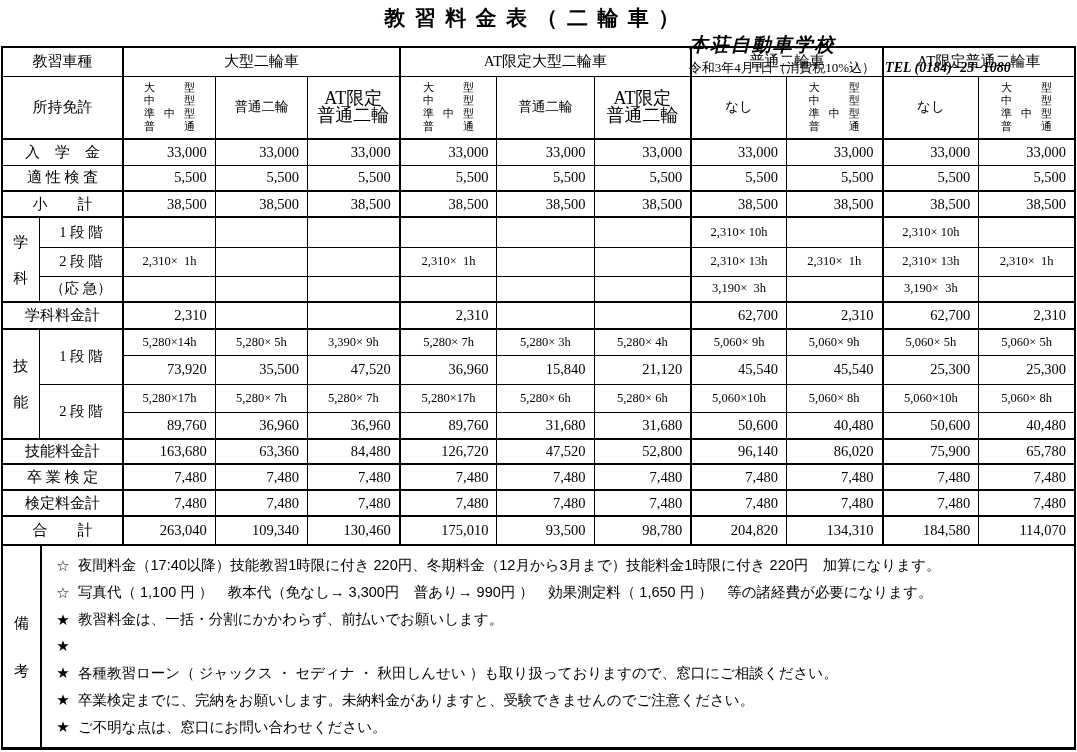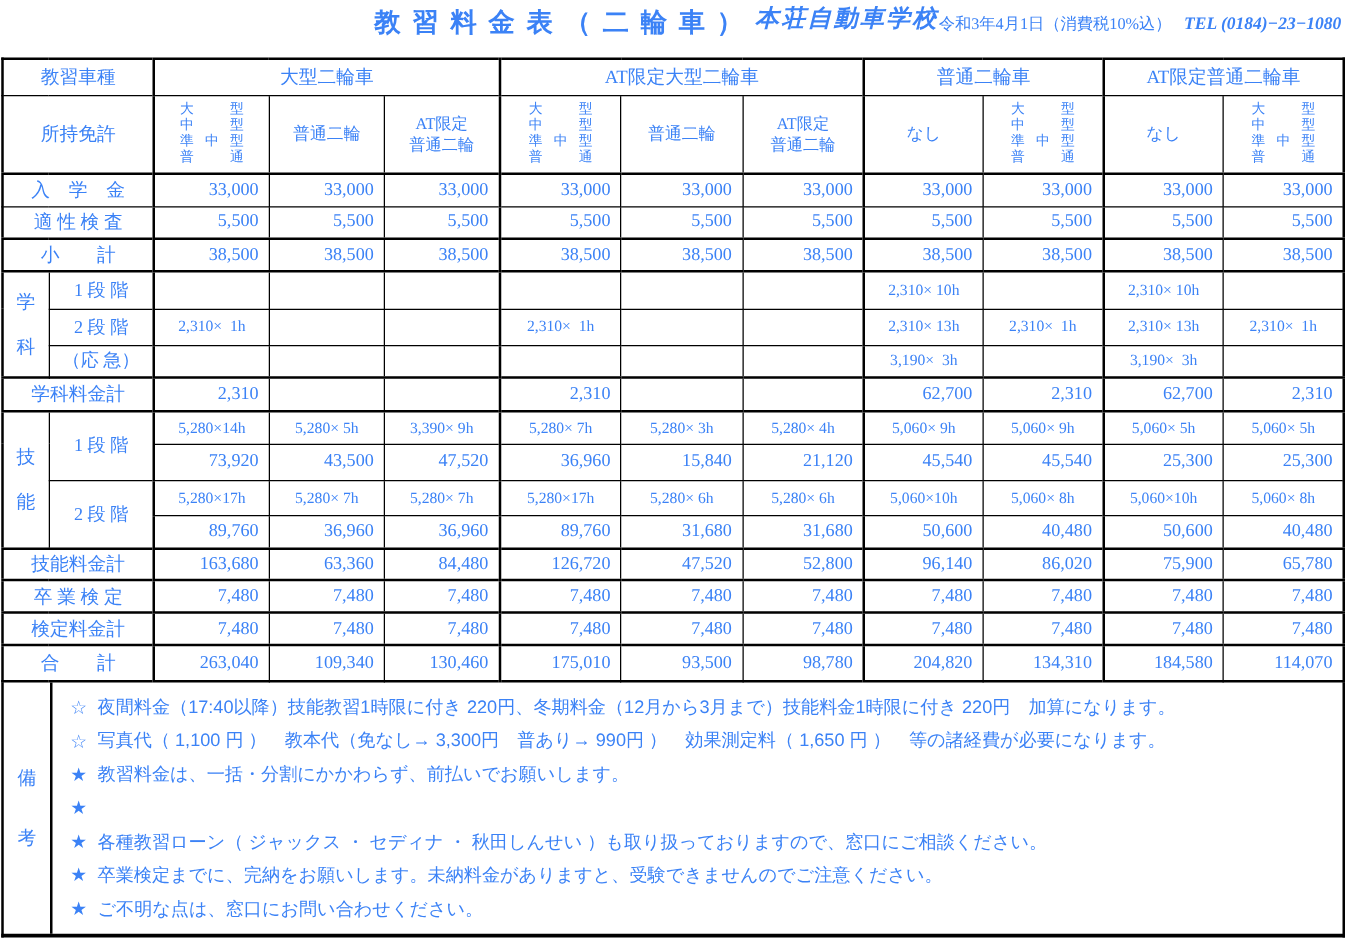--- a/index.html
+++ b/index.html
@@ -1,38 +1,38 @@
 <!DOCTYPE html>
 <html><head>
 <meta charset="utf-8">
 <style>
   html,body{margin:0;padding:0;background:#fff;}
-  .page{width:1077px;height:752px;background:#fff;color:#3b82f6;position:relative;
+  .page{width:1077px;height:752px;background:#fff;color:#000000;position:relative;
         font-family:"Liberation Serif",serif;overflow:hidden;}
   
   .hdr{height:46px;display:flex;align-items:flex-start;padding-top:2px;box-sizing:border-box;}
   .hdr .sp{flex:1;}
   .ttl{font-size:21px;font-weight:bold;letter-spacing:0.45em;white-space:nowrap;padding-top:2px;}
-  .hr{flex:1;display:flex;flex-direction:row;align-items:flex-end;padding-right:4px;}
+  .hr{flex:1;display:flex;flex-direction:column;padding-right:4px;margin-top:30px;}
   .school{font-size:19px;font-weight:bold;font-style:italic;letter-spacing:2px;white-space:nowrap;}
   .subline{display:flex;align-items:baseline;gap:10px;white-space:nowrap;margin-top:1px;}
   .date{font-size:13px;}
   .tel{font-size:14px;font-style:italic;font-weight:bold;}
   
   table{border-collapse:collapse;table-layout:fixed;width:1075px;margin-left:1px;border:2px solid #000;}
   td{border:1px solid #000;font-size:14.5px;padding:0;overflow:hidden;vertical-align:middle;text-align:center;}
   tr.st > td{border-top:2px solid #000;}
   td.gl{border-left:2px solid #000;}
   td.hd{font-size:15px;font-family:Liberation Serif, serif;}
   td.lbl{font-size:15px;}
   td.sub{font-size:14.5px;}
   td.sec{white-space:pre-line;line-height:36px;font-size:15px;}
   td.num{text-align:right;padding-right:8px;font-size:14.5px;}
   td.frm{font-size:12.5px;white-space:pre;}
-  td.lic2{white-space:pre-line;font-size:13px;line-height:17px;}
+  td.lic2{white-space:pre-line;font-size:18px;line-height:17px;}
   td.nasi{font-size:13.5px;}
   .licgrid{display:flex;justify-content:center;gap:9px;font-size:11px;line-height:13px;text-align:center;}
   .stack{white-space:pre-line;}
   .mid{align-self:center;transform:translateY(6px);}
   
   .rem{width:1075px;margin-left:1px;box-sizing:border-box;height:204px;
        border:2px solid #000;border-top:none;border-bottom:3px solid #000;
        display:flex;font-family:"Liberation Sans",sans-serif;}
   .remlbl{width:37px;border-right:2px solid #000;display:flex;align-items:center;justify-content:center;
           white-space:pre-line;font-family:"Liberation Serif",serif;font-size:15px;line-height:48px;text-align:center;}
@@ -257,21 +257,21 @@
       <td class="frm">5,280× 3h</td>
       <td class="frm">5,280× 4h</td>
       <td class="frm gl">5,060× 9h</td>
       <td class="frm">5,060× 9h</td>
       <td class="frm gl">5,060× 5h</td>
       <td class="frm">5,060× 5h</td>
     </tr>
 
     <tr style="height:29px">
       <td class="num gl">73,920</td>
-      <td class="num">43,500</td>
+      <td class="num">35,500</td>
       <td class="num">47,520</td>
       <td class="num gl">36,960</td>
       <td class="num">15,840</td>
       <td class="num">21,120</td>
       <td class="num gl">45,540</td>
       <td class="num">45,540</td>
       <td class="num gl">25,300</td>
       <td class="num">25,300</td>
     </tr>
 

